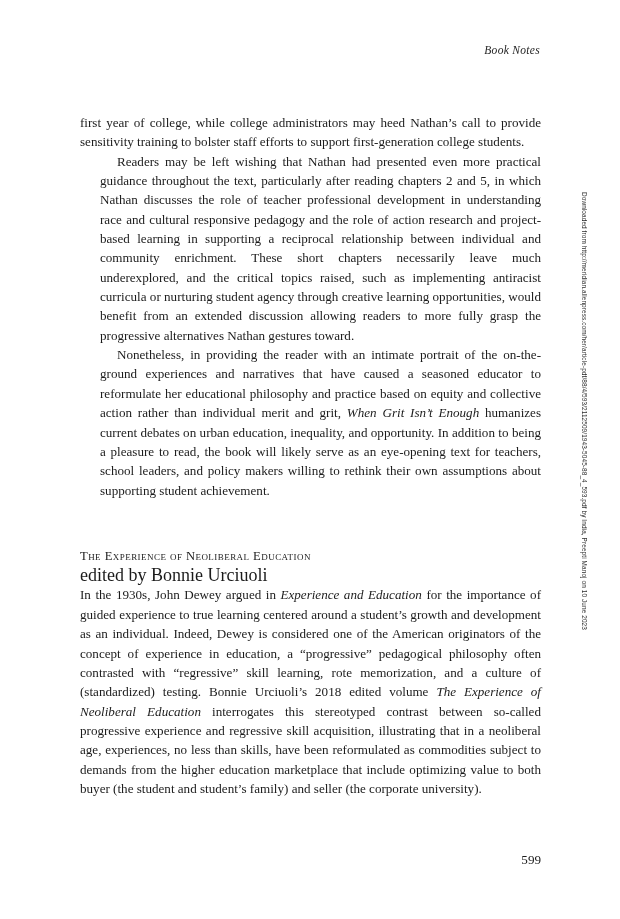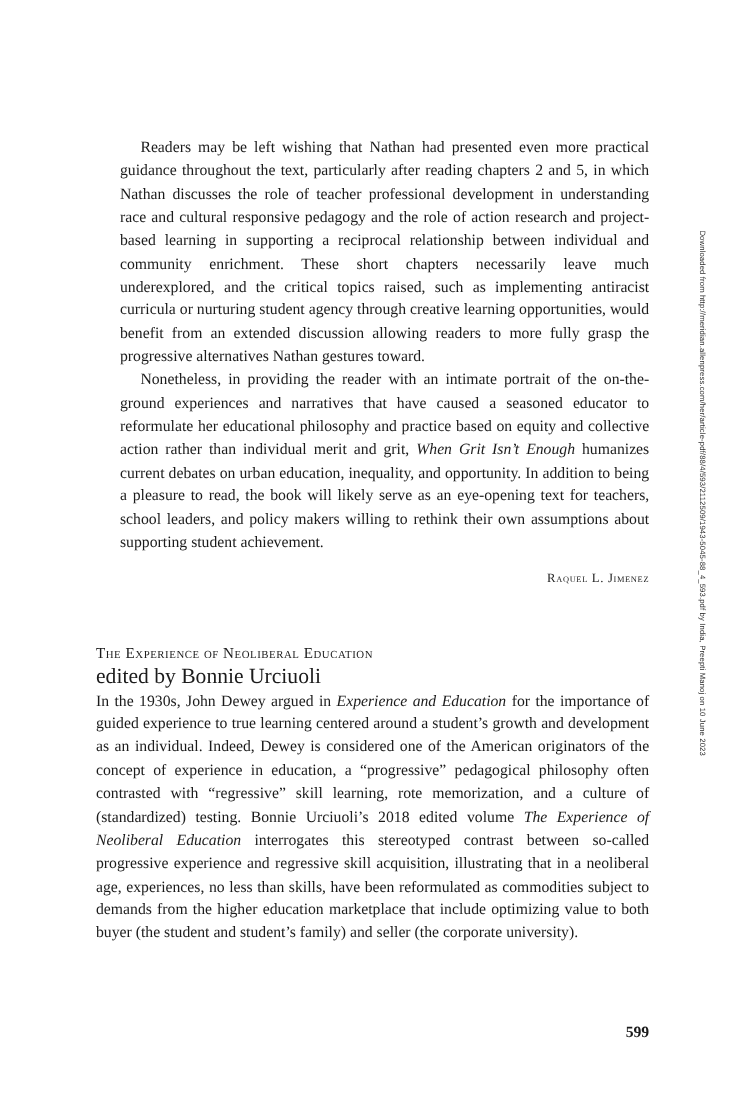--- a/index.html
+++ b/index.html
@@ -120,37 +120,37 @@
 
   
   .folio {
     position: absolute;
     top: 852px;
     left: 80px;
     width: 461px;
     text-align: right;
     font-size: 13.1px;
     color: #1b1b1b;
-    font-weight: bold;
   }
 </style>
 </head>
 <body>
 
 <div class="page">
 
+  <div class="running-head">Book Notes</div>
 
   <div class="column">
 
+    <p class="body-text">first year of college, while college administrators may heed Nathan’s call to provide sensitivity training to bolster staff efforts to support first-generation college students.</p>
 
     <p class="body-text indent">Readers may be left wishing that Nathan had presented even more practical guidance throughout the text, particularly after reading chapters 2 and 5, in which Nathan discusses the role of teacher professional development in understanding race and cultural responsive pedagogy and the role of action research and project-based learning in supporting a reciprocal relationship between individual and community enrichment. These short chapters necessarily leave much underexplored, and the critical topics raised, such as implementing antiracist curricula or nurturing student agency through creative learning opportunities, would benefit from an extended discussion allowing readers to more fully grasp the progressive alternatives Nathan gestures toward.</p>
 
     <p class="body-text indent"><span>Nonetheless, in providing the reader with an intimate portrait of the on-the-ground experiences and narratives that have caused a seasoned educator to reformulate her educational philosophy and practice based on equity and collective action rather than individual merit and grit, </span><i>When Grit Isn’t Enough</i><span> humanizes current debates on urban education, inequality, and opportunity. In addition to being a pleasure to read, the book will likely serve as an eye-opening text for teachers, school leaders, and policy makers willing to rethink their own assumptions about supporting student achievement.</span></p>
 
-    <div class="signature">Raquel L. Jimenez</div>
 
     <div class="review-head">
       <div class="review-title">The Experience of Neoliberal Education</div>
       <div class="review-editor">edited by Bonnie Urciuoli</div>
     </div>
 
     <p class="body-text after-head"><span>In the 1930s, John Dewey argued in </span><i>Experience and Education</i><span> for the importance of guided experience to true learning centered around a student’s growth and development as an individual. Indeed, Dewey is considered one of the American originators of the concept of experience in education, a “progressive” pedagogical philosophy often contrasted with “regressive” skill learning, rote memorization, and a culture of (standardized) testing. Bonnie Urciuoli’s 2018 edited volume </span><i>The Experience of Neoliberal Education</i><span> interrogates this stereotyped contrast between so-called progressive experience and regressive skill acquisition, illustrating that in a neoliberal age, experiences, no less than skills, have been reformulated as commodities subject to demands from the higher education marketplace that include optimizing value to both buyer (the student and student’s family) and seller (the corporate university).</span></p>
 
 
   </div>

